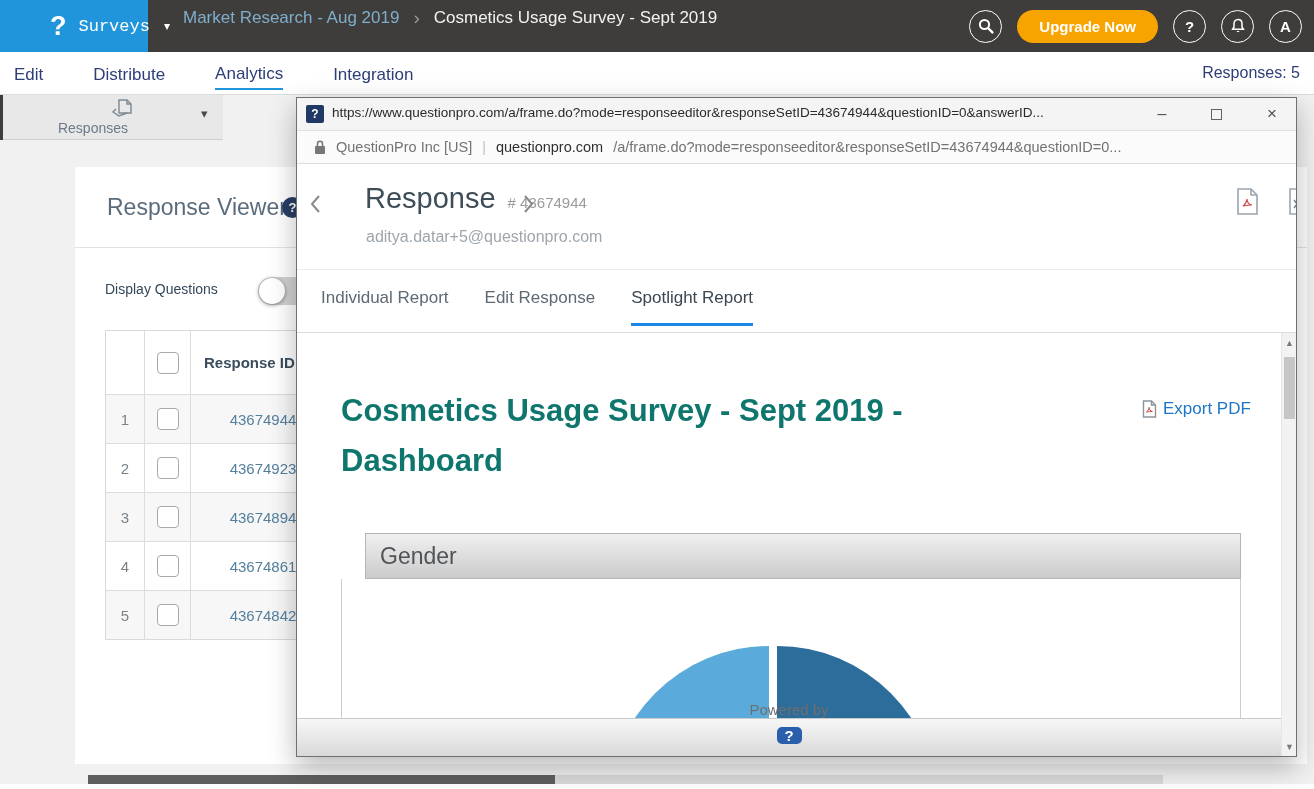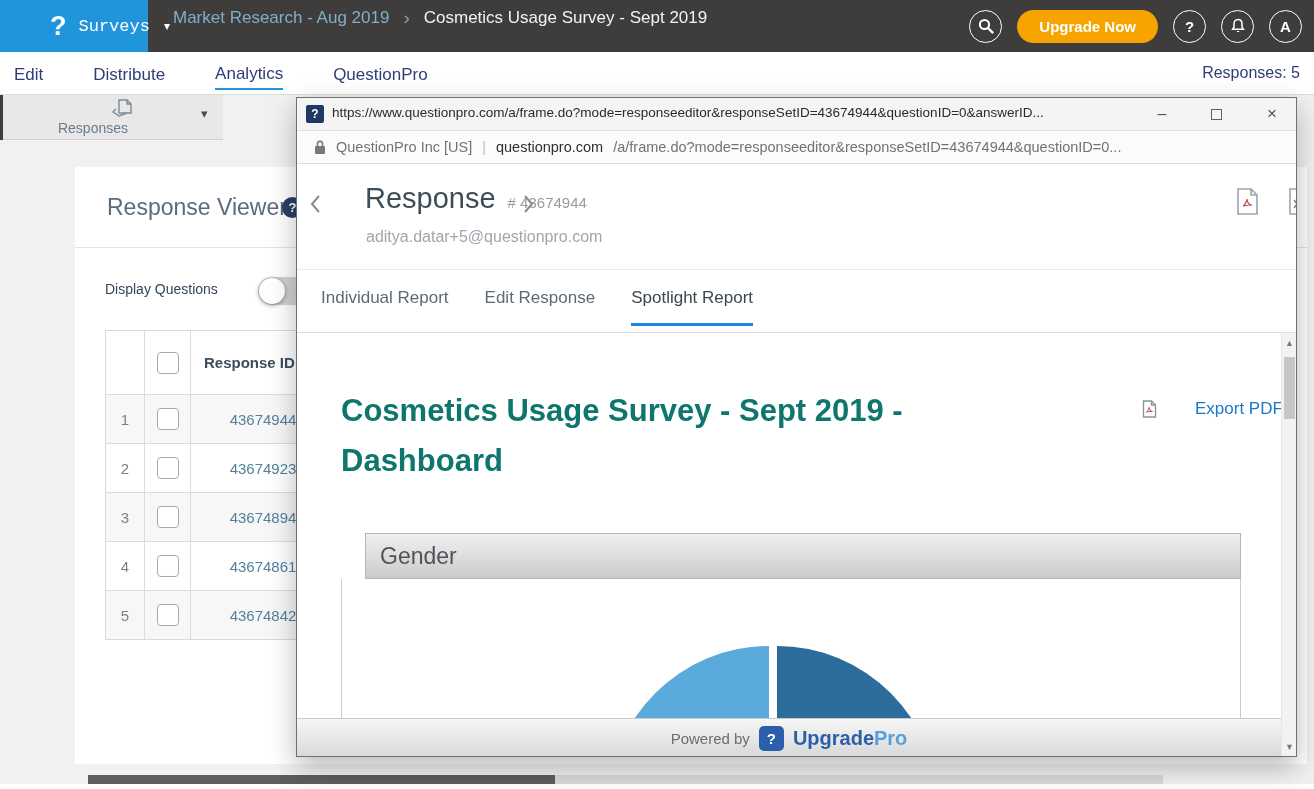--- a/index.html
+++ b/index.html
@@ -5,21 +5,21 @@
   * { margin:0; padding:0; box-sizing:border-box; }
   body { font-family:"Liberation Sans", sans-serif; background:#fff; }
   .screen { position:relative; width:1314px; height:789px; overflow:hidden; background:#fff; }
 
   
   .app-header { position:absolute; left:0; top:0; width:1314px; height:52px; background:#3F3D3B; z-index:3; }
   .logo-block { position:absolute; left:0; top:0; width:148px; height:52px; background:#2095DB; display:flex; align-items:center; gap:12px; padding-left:50px; cursor:pointer; }
   .logo-q { color:#fff; font-size:27px; font-weight:700; line-height:1; }
   .logo-block .label { color:#fff; font-size:17px;font-family:Liberation Mono, monospace; }
   .logo-block .caret { color:#fff; font-size:12px; margin-left:2px; }
-  .breadcrumb { position:absolute; left:173px; top:0; height:36px; display:flex; align-items:center; gap:14px; font-size:17px; }
+  .breadcrumb { position:absolute; left:183px; top:0; height:36px; display:flex; align-items:center; gap:14px; font-size:17px; }
   .crumb-parent { color:#7FAECB; cursor:pointer; }
   .crumb-sep { color:#9a9a9a; font-size:19px; }
   .crumb-current { color:#F2F2F2; }
   .hdr-right { position:absolute; right:12px; top:0; height:52px; display:flex; align-items:center; gap:15px; }
   .hdr-circle { width:33px; height:33px; border:1.5px solid #fff; border-radius:50%; display:flex; align-items:center; justify-content:center; color:#fff; font-size:15px; font-weight:700; cursor:pointer; }
   .upgrade-btn { height:33px; padding:0 22px; background:#F7A400; border:none; border-radius:17px; color:#fff; font-size:15px; font-weight:700; font-family:"Liberation Sans",sans-serif; cursor:pointer; }
 
   
   .nav-bar { position:absolute; left:0; top:52px; width:1314px; height:43px; background:#fff; border-bottom:1px solid #DCDCDC; z-index:3; }
   .nav-items { position:absolute; left:14px; top:0; height:43px; display:flex; gap:50px; align-items:center; }
@@ -95,32 +95,32 @@
 
   
   .p-tabs { position:absolute; left:24px; top:190px; display:flex; gap:36px; }
   .p-tab { font-size:17px; color:#5E6A73; padding-bottom:15px; cursor:pointer; }
   .p-tab.active { color:#3C474F; border-bottom:3px solid #1B87E6; }
   .p-tabs-divider { position:absolute; left:0; top:234px; width:100%; height:1px; background:#DDDDDD; }
 
   
   .rep-title { position:absolute; left:44px; top:288px; width:720px; font-size:31px; font-weight:700; color:#0f766e; line-height:50px; }
   .export-pdf { position:absolute; left:845px; top:301px; display:flex; align-items:center; gap:6px; cursor:pointer; }
-  .export-pdf span { color:#1D76C8; font-size:17px;margin-left:32px; }
+  .export-pdf span { color:#1D76C8; font-size:17px; }
 
   .gender-panel { position:absolute; left:44px; top:435px; width:900px; }
   .gender-header { height:46px; background:linear-gradient(#F0F0F0,#CBCBCB); border:1px solid #B5B5B5; display:flex; align-items:center; padding-left:14px; font-size:23px; color:#4F5459;margin-left:24px; }
   .gender-body { height:139px; background:#fff; border-left:1px solid #CCCCCC; border-right:1px solid #CCCCCC; position:relative; overflow:hidden; }
   .pie-wrap { position:absolute; left:266px; top:67px; width:330px; height:330px; }
   .pie-half { position:absolute; top:0; width:161px; height:330px; }
   .pie-left { left:0; border-radius:165px 0 0 165px; }
   .pie-right { left:169px; border-radius:0 165px 165px 0; }
 
   
-  .p-footer { position:absolute; left:0; top:620px; width:984px; height:39px; background:linear-gradient(#F7F7F7,#D8D8D8); border-top:1px solid #C9C9C9; display:flex; align-items:center; justify-content:center; gap:9px; }
+  .p-footer { position:absolute; left:0; top:620px; width:984px; height:39px; background:linear-gradient(#F7F7F7,#D8D8D8); border-top:1px solid #C9C9C9; display:flex; align-items:center; justify-content:center; gap:9px;flex-direction:column; }
   .pf-text { font-size:15px; color:#6E6E6E; }
   .pf-logo { width:25px; height:25px; background:#2B5FAC; border-radius:5px; color:#fff; font-size:15px; font-weight:700; display:flex; align-items:center; justify-content:center; }
   .pf-brand { font-size:20px; font-weight:700; }
   .pf-brand .b1 { color:#2B5FAC; }
   .pf-brand .b2 { color:#55A1DE; }
 
   
   .v-scroll { position:absolute; left:984px; top:235px; width:15px; height:424px; background:#F2F2F2; border-left:1px solid #E6E6E6; }
   .v-arrow { position:absolute; left:0; width:15px; height:16px; color:#7A7A7A; font-size:9px; display:flex; align-items:center; justify-content:center; cursor:pointer; }
   .v-arrow.up { top:2px; }
@@ -169,21 +169,21 @@
         <span>A</span>
       </div>
     </div>
   </div>
 
   <div class="nav-bar">
     <div class="nav-items">
       <span class="nav-item">Edit</span>
       <span class="nav-item">Distribute</span>
       <span class="nav-item active">Analytics</span>
-      <span class="nav-item">QuestionPro</span>
+      <span class="nav-item">Integration</span>
     </div>
     <span class="responses-count">Responses: 5</span>
   </div>
 
   <div class="left-edge"></div>
 
   <div class="toolbar-tab">
     <svg class="ticon" width="28" height="24" viewBox="0 0 28 24">
         <path d="M10 3h8l4 4v9h-12z" fill="none" stroke="#7B8893" stroke-width="1.4"></path>
         <path d="M18 3v4h4" fill="none" stroke="#7B8893" stroke-width="1.4"></path>

